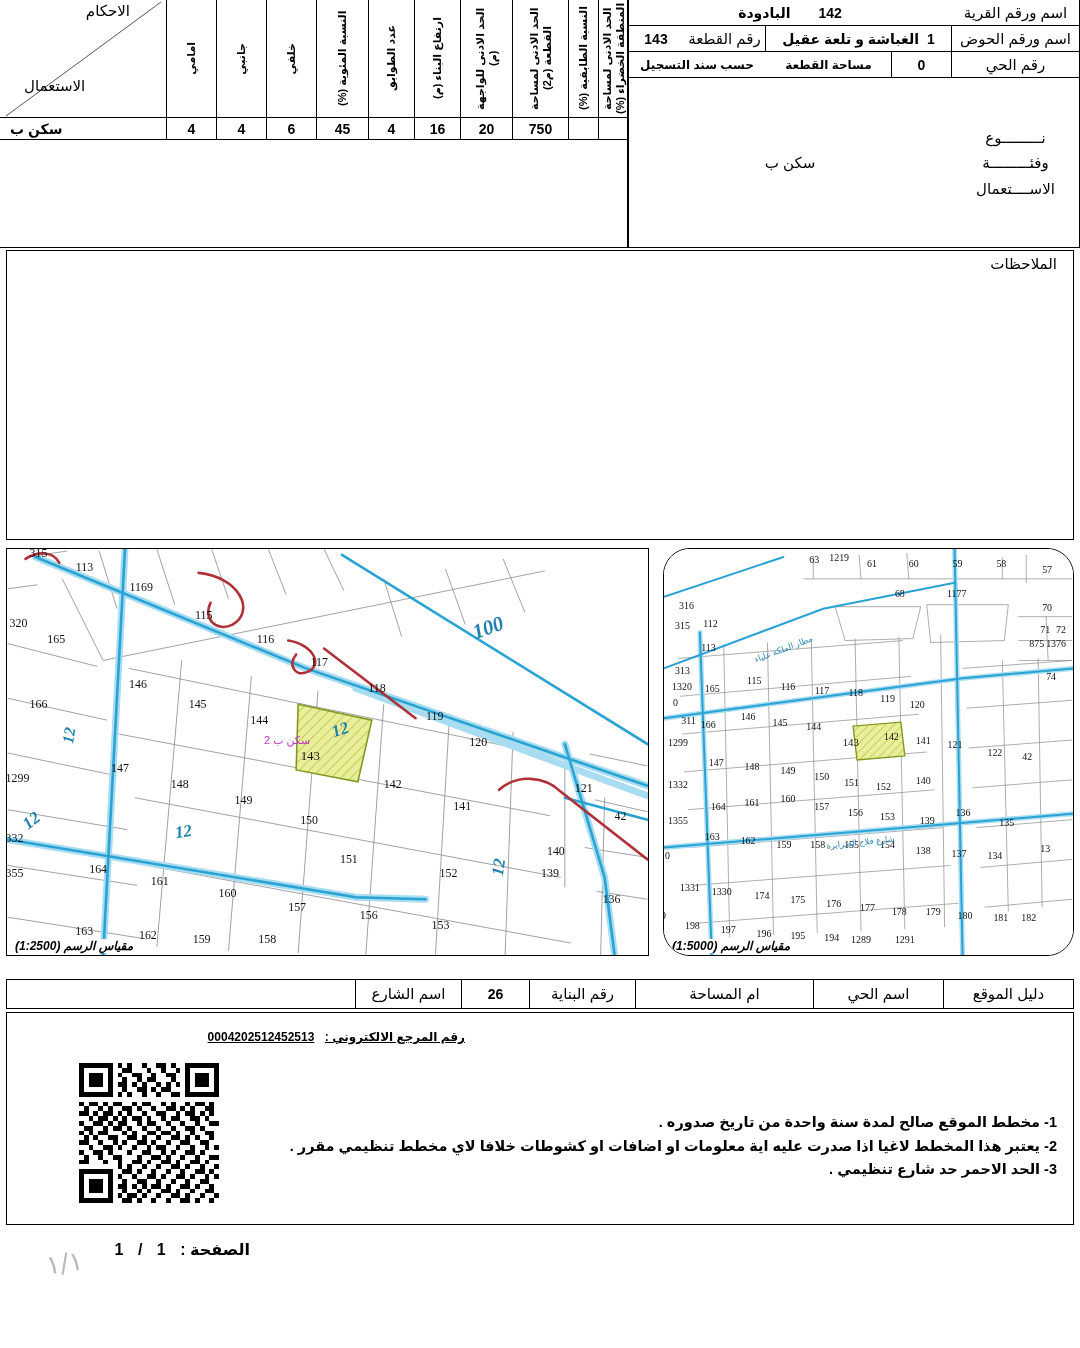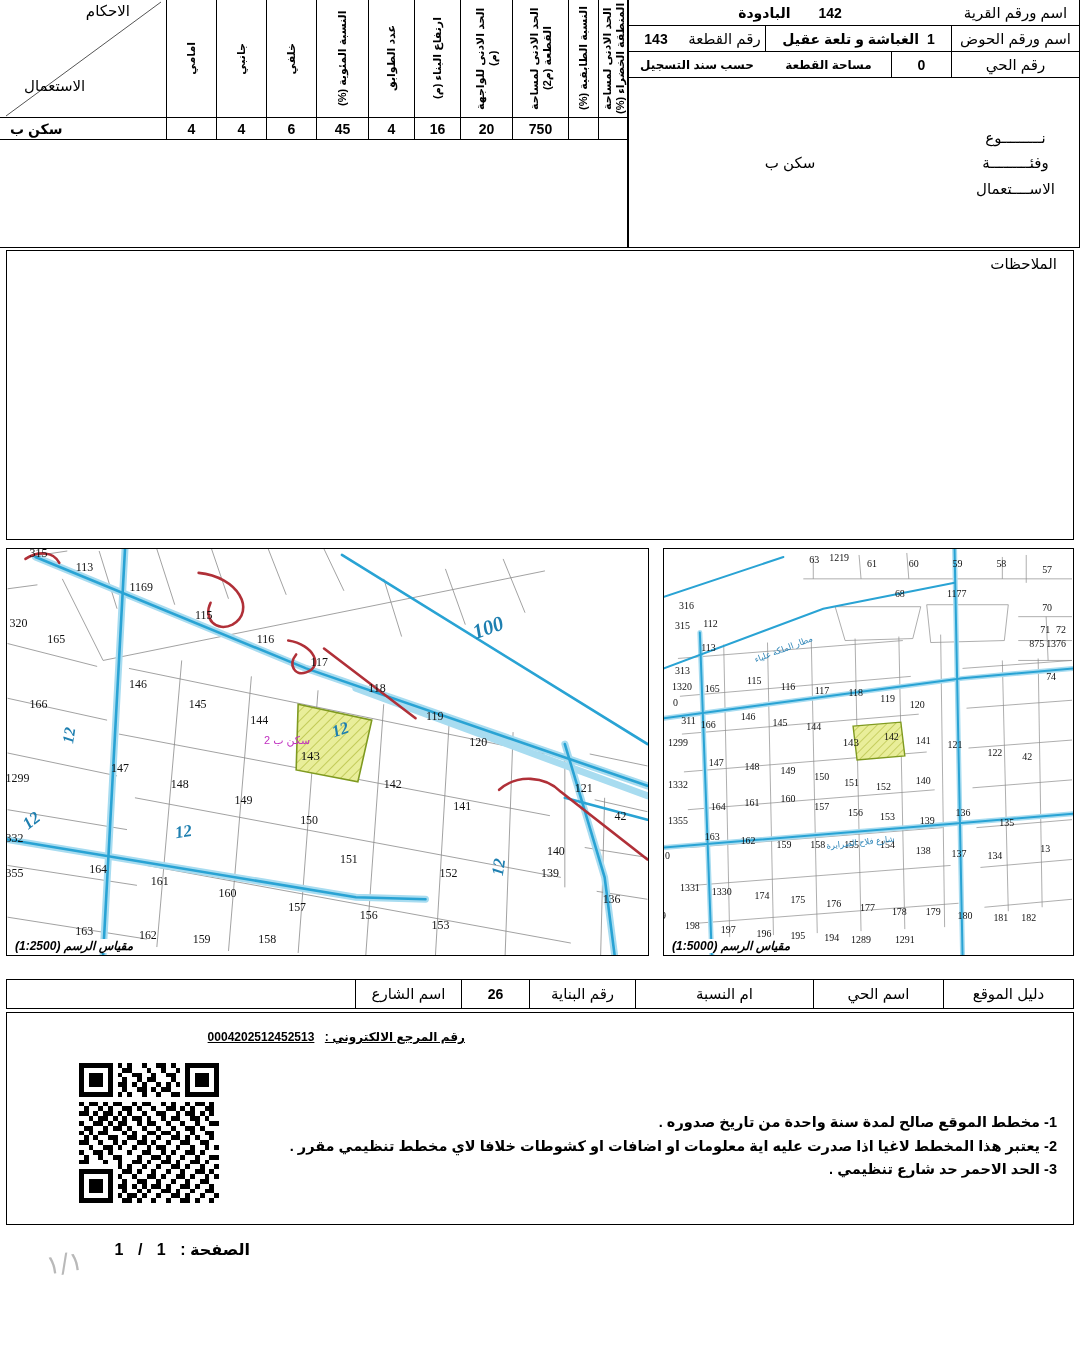--- a/index.html
+++ b/index.html
@@ -319,21 +319,21 @@
         <text x="68" y="180" font-size="16" transform="rotate(-82 68 180)">12</text>
         <text x="34" y="272" font-size="17" transform="rotate(-38 34 272)">12</text>
         <text x="500" y="312" font-size="17" transform="rotate(-82 500 312)">12</text>
       </g>
 
       <text x="304" y="196" font-family="Liberation Sans, sans-serif" font-size="11" fill="#c030c0" direction="rtl">سكن ب 2</text>
     </svg>
     <span class="scale">(مقياس الرسم  (1:2500</span>
   </div>
 
-  <div class="mapbox" style="left:663px;top:548px;width:411px;height:408px;">
+  <div class="mapbox" style="left:663px;top:548px;width:411px;height:408px;border-radius:27px;">
     <svg class="mapsvg" viewBox="0 0 411 408">
       <rect x="0" y="0" width="411" height="408" fill="#ffffff"></rect>
       <g stroke="#8a8a8a" stroke-width="0.7" fill="none">
         <path d="M140 30 L410 30"></path>
         <path d="M150 8 L150 30"></path>
         <path d="M196 6 L198 30"></path>
         <path d="M244 4 L246 30"></path>
         <path d="M292 4 L294 30"></path>
         <path d="M340 8 L340 30"></path>
         <path d="M364 6 L364 34"></path>
@@ -498,21 +498,21 @@
   </div>
 
   <div class="blk" style="left:6px;top:979px;width:1068px;height:30px;">
     <div class="cell bl" style="right:0;top:0;width:130px;height:28px;">
         <span class="lbl">دليل الموقع</span>
       </div>
     <div class="cell bl" style="right:130px;top:0;width:130px;height:28px;">
         <span class="lbl">اسم الحي</span>
       </div>
     <div class="cell bl" style="right:260px;top:0;width:178px;height:28px;">
-        <span class="lbl">ام النسبة</span>
+        <span class="lbl">ام المساحة</span>
       </div>
     <div class="cell bl" style="right:438px;top:0;width:106px;height:28px;">
         <span class="lbl">رقم البناية</span>
       </div>
     <div class="cell bl" style="right:544px;top:0;width:68px;height:28px;">
         <span class="val">26</span>
       </div>
     <div class="cell bl" style="right:612px;top:0;width:106px;height:28px;">
         <span class="lbl">اسم الشارع</span>
       </div>

